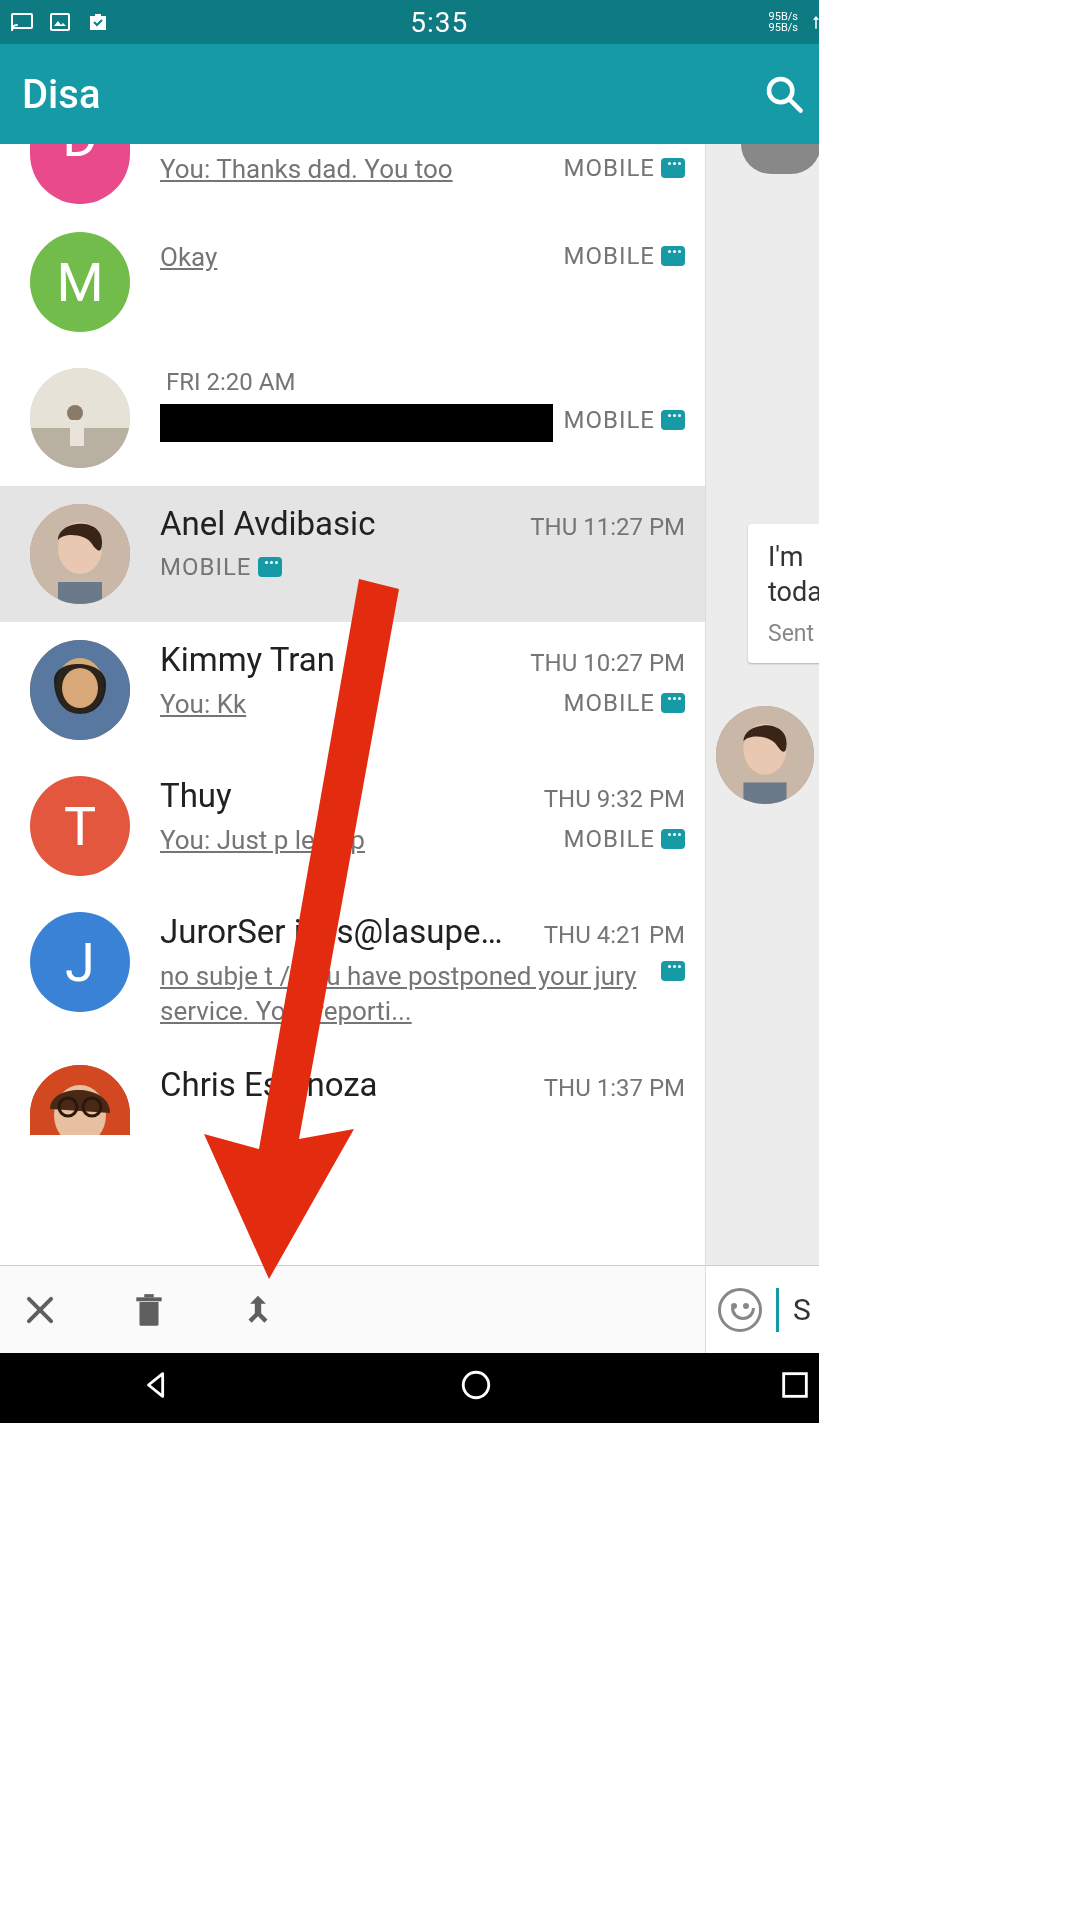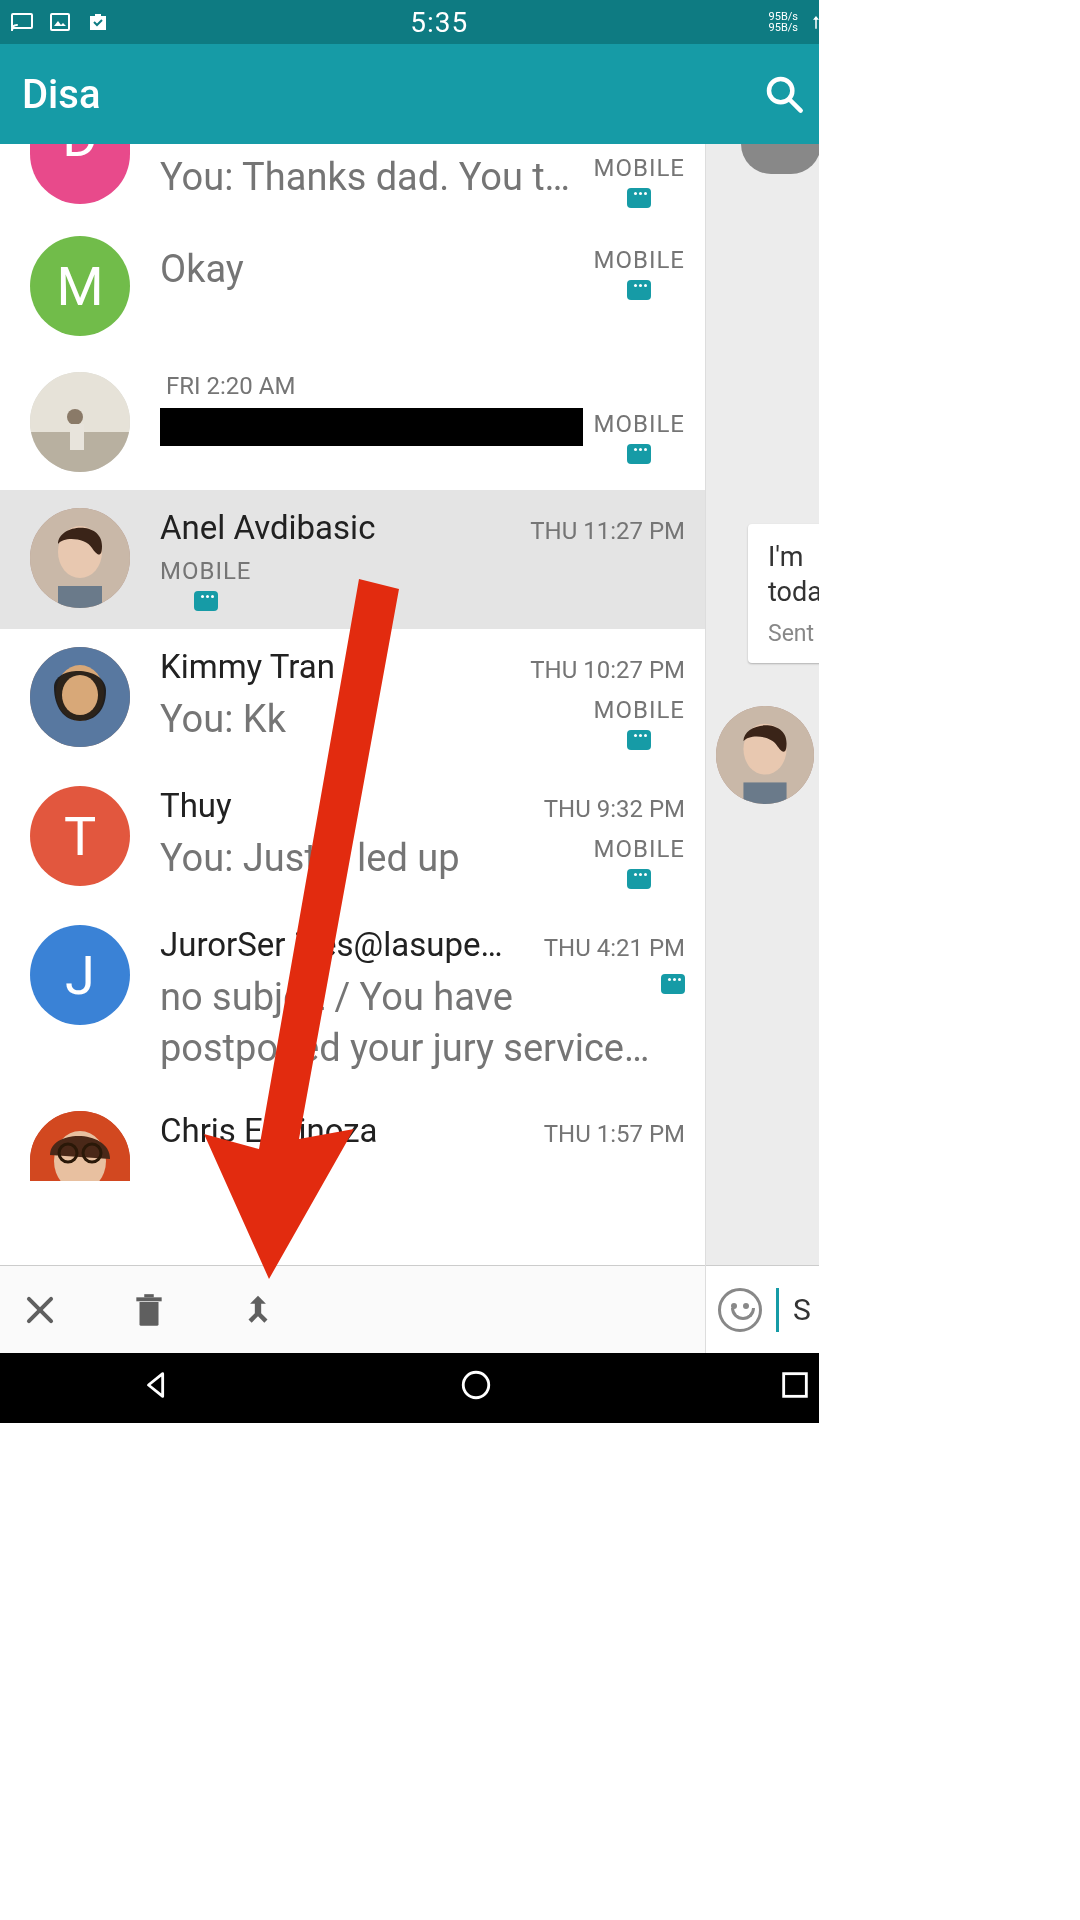--- a/index.html
+++ b/index.html
@@ -29,25 +29,25 @@
   .avatar.photo { background-size:cover; background-position:center; }
   .avatar.photo.kenny { background: #d6d6d0; position:relative; }
   .avatar.photo.anel { background: #b09088; }
   .avatar.photo.kimmy { background: #a07860; }
   .avatar.photo.chris { background: #c84028; }
   .conv-body { flex:1; min-width:0; }
   .conv-row1 { display:flex; align-items:baseline; }
   .conv-name { font-size: 33px; color:#212121; flex:1; white-space:nowrap; overflow:hidden; text-overflow:ellipsis; }
   .conv-time { font-size: 24px; color:#757575; white-space:nowrap; margin-left:6px; }
   .conv-row2 { display:flex; align-items:flex-start; margin-top:8px; gap:10px;}
-  .conv-preview { font-size: 38px; color:#757575; flex:1; line-height:1.35; overflow:hidden; }
+  .conv-preview { font-size: 26px; color:#757575; flex:1; line-height:1.35; overflow:hidden;text-decoration:underline; }
   .conv-preview.clamp1 { white-space:nowrap; text-overflow:ellipsis; }
   .conv-preview.clamp2 { display:-webkit-box; -webkit-line-clamp:2; -webkit-box-orient:vertical; }
   .conv-preview.blackbar { background:#000; color:#000; height:38px; width:100%; }
-  .conv-tag { display:flex; align-items:center; gap:6px; color:#757575; font-size:24px; letter-spacing:1px; white-space:nowrap; align-self:flex-start; margin-top:2px;flex-direction:column;}
+  .conv-tag { display:flex; align-items:center; gap:6px; color:#757575; font-size:24px; letter-spacing:1px; white-space:nowrap; align-self:flex-start; margin-top:2px;}
   .bubble-icon { width:24px; height:20px; background:#169ba6; border-radius:4px; position:relative; display:inline-block; }
   .bubble-icon::after { content:""; position:absolute; right:4px; top:4px; width:3px; height:3px; background:#fff; border-radius:50%; box-shadow: -5px 0 #fff, -10px 0 #fff; }
   .conv-partial-avatar { width:100px; height:60px; border-radius: 0 0 50px 50px; background:#e84a8b; color:#fff; display:flex; align-items:flex-start; justify-content:center; font-size:54px; margin-right:30px; overflow:hidden; flex:0 0 100px;}
   .conv-partial-avatar span{ transform: translateY(-38px);}
   
   .actionbar { height: 88px; border-top:1px solid #ccc; background:#fafafa; display:flex; align-items:center; gap:65px; padding-left:18px; }
   .actbtn { width:44px; height:44px; color:#5f5f5f; display:flex; align-items:center; justify-content:center; }
   
   .peek { flex:1; background:#ececec; position:relative; overflow:hidden; }
   .peek .bubble-out { position:absolute; top:380px; left:42px; background:#fff; padding:16px 20px 14px 20px; border-radius:4px; box-shadow: 0 1px 2px rgba(0,0,0,.25); font-size:27px; color:#333; line-height:1.3; min-width:60px;}
@@ -270,21 +270,21 @@
                 <rect width="100" height="70" fill="#d24820"></rect>
                 <ellipse cx="50" cy="50" rx="26" ry="30" fill="#e8c0a0"></ellipse>
                 <path d="M20 44c0-26 60-26 60 4" fill="#4a2818"></path>
                 <circle cx="38" cy="42" r="9" fill="none" stroke="#2a1808" stroke-width="3"></circle>
                 <circle cx="62" cy="42" r="9" fill="none" stroke="#2a1808" stroke-width="3"></circle>
               </svg>
           </div>
           <div class="conv-body">
             <div class="conv-row1">
               <div class="conv-name">Chris     Espinoza</div>
-              <div class="conv-time">THU 1:57 PM</div>
+              <div class="conv-time">THU 1:37 PM</div>
             </div>
           </div>
         </div>
 
       </div>
 
       <div class="actionbar">
         <div class="actbtn">
           <svg viewBox="0 0 24 24" width="38" height="38" stroke="#5f5f5f" stroke-width="2.5" fill="none" stroke-linecap="round">
               <line x1="5" y1="5" x2="19" y2="19"></line>

